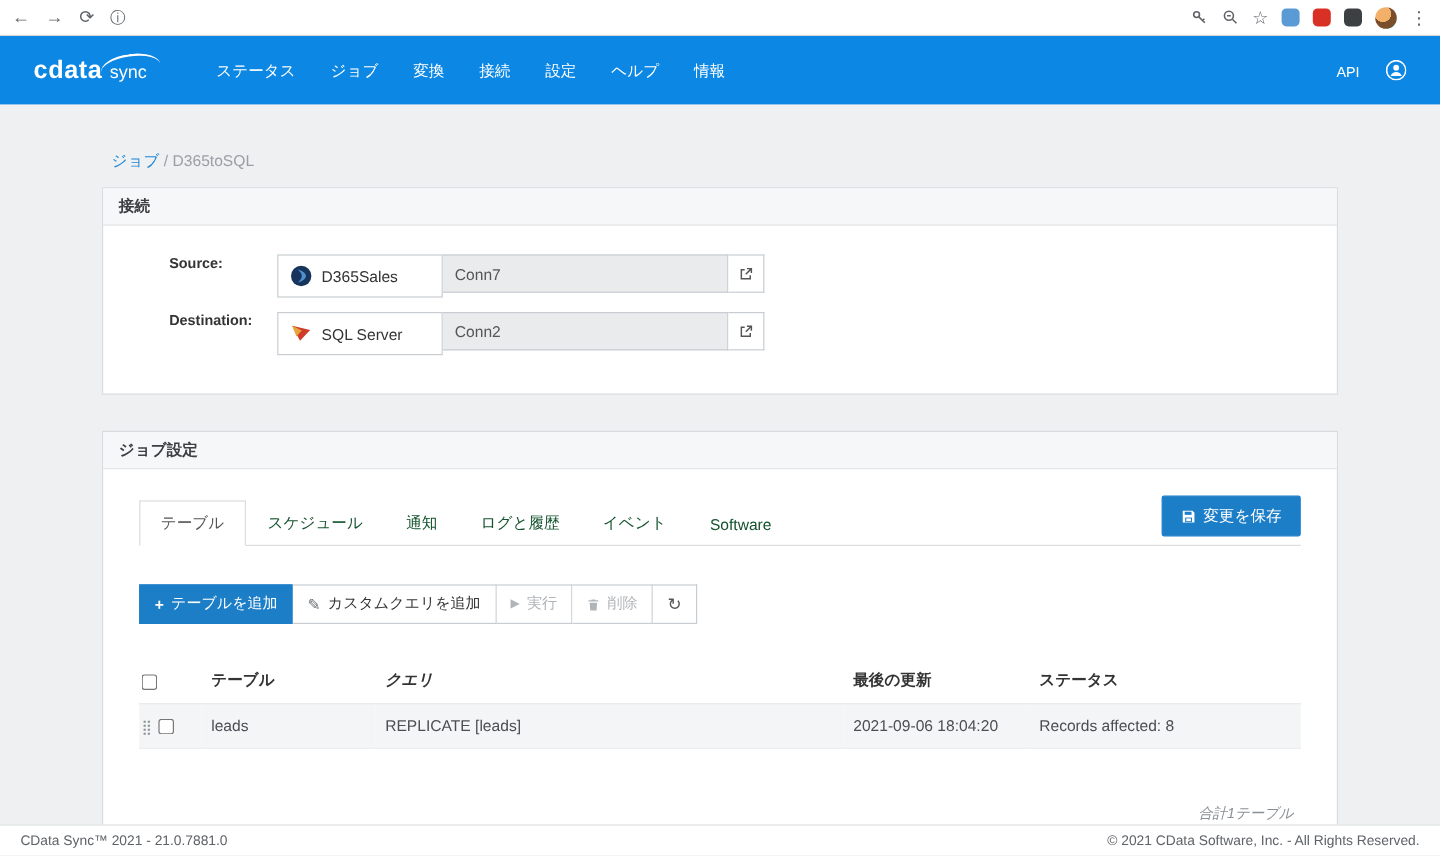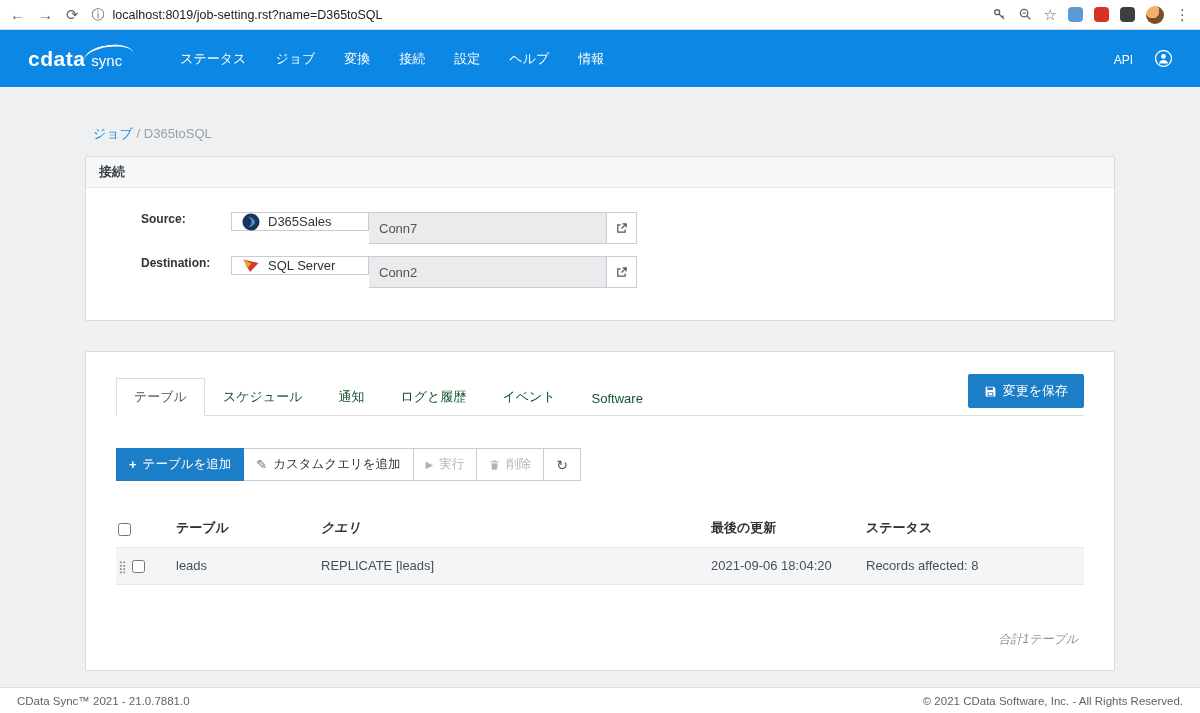--- a/index.html
+++ b/index.html
@@ -63,21 +63,21 @@
     background: #f6f7f8; border-bottom: 1px solid #e3e5e7;
     padding: 6px 13px; font-size: 13px; font-weight: bold; color: #3c4043;
   }
 
   
   .conn-body { padding: 24px 0 20px 55px; }
   .conn-row { display: flex; align-items: flex-start; margin-bottom: 12px; }
   .conn-label { width: 90px; font-size: 12px; font-weight: bold; color: #333; }
   .input-group { display: flex; align-items: stretch; }
   .connector-box {
-    display: flex; align-items: center; gap: 8px; width: 138px; height: 19px;
+    display: flex; align-items: center; gap: 8px; width: 138px; height: 36px;
     border: 1px solid #c9cdd1; background: #fff; padding: 0 10px; font-size: 13px; color: #333;
   }
   .conn-value {
     width: 238px; height: 32px; border: 1px solid #c9cdd1; border-left: none;
     background: #e9ebed; padding: 0 10px; font-size: 13px; color: #555;
     font-family: "Liberation Sans", "DejaVu Sans", sans-serif; outline: none;
   }
   .ext-btn {
     width: 30px; height: 32px; border: 1px solid #c9cdd1; border-left: none;
     background: #fff; display: flex; align-items: center; justify-content: center; cursor: pointer;
@@ -137,21 +137,20 @@
 </style>
 </head>
 <body>
 
 <div class="browser-bar">
   <span class="nav-glyph">←</span>
   <span class="nav-glyph">→</span>
   <span class="nav-glyph">⟳</span>
   <div class="url-area">
     <span class="info-glyph">ⓘ</span>
-    <span class="url-text">localhost:8019/job-setting.rst?name=D365toSQL</span>
   </div>
   <div class="browser-right">
     <span style="display:flex;">
       <svg width="15" height="15" viewBox="0 0 16 16">
           <circle cx="5.5" cy="5.5" r="2.6" fill="none" stroke="#5f6368" stroke-width="1.4"></circle>
           <path d="M7.5 7.5 L12.8 12.8 M10.8 10.8 l1.6 -1.6" fill="none" stroke="#5f6368" stroke-width="1.4"></path>
         </svg>
     </span>
     <span style="display:flex;">
       <svg width="15" height="15" viewBox="0 0 16 16">
@@ -253,20 +252,21 @@
                   </svg>
               </span>
             </button>
           </div>
         </div>
 
       </div>
     </div>
 
     <div class="card">
+      <div class="card-header">ジョブ設定</div>
       <div class="job-body">
 
         <div class="tabs-row">
           <div class="tab active">テーブル</div>
           <div class="tab">スケジュール</div>
           <div class="tab">通知</div>
           <div class="tab">ログと履歴</div>
           <div class="tab">イベント</div>
           <div class="tab">Software</div>
           <button class="save-btn">

